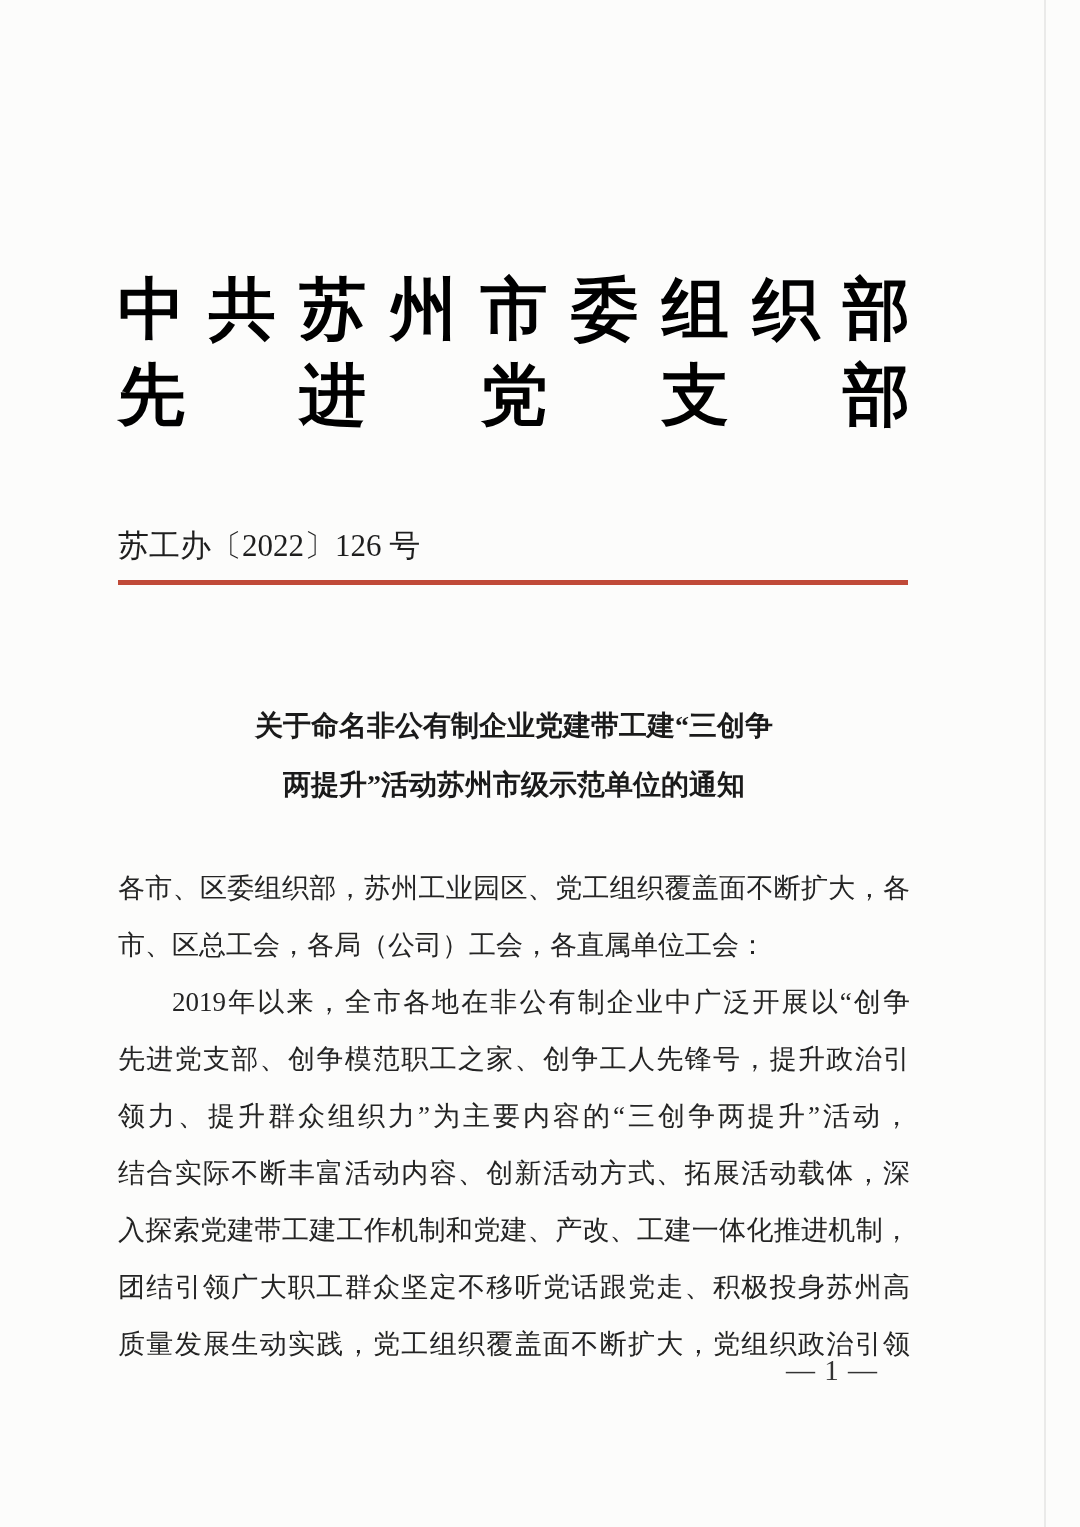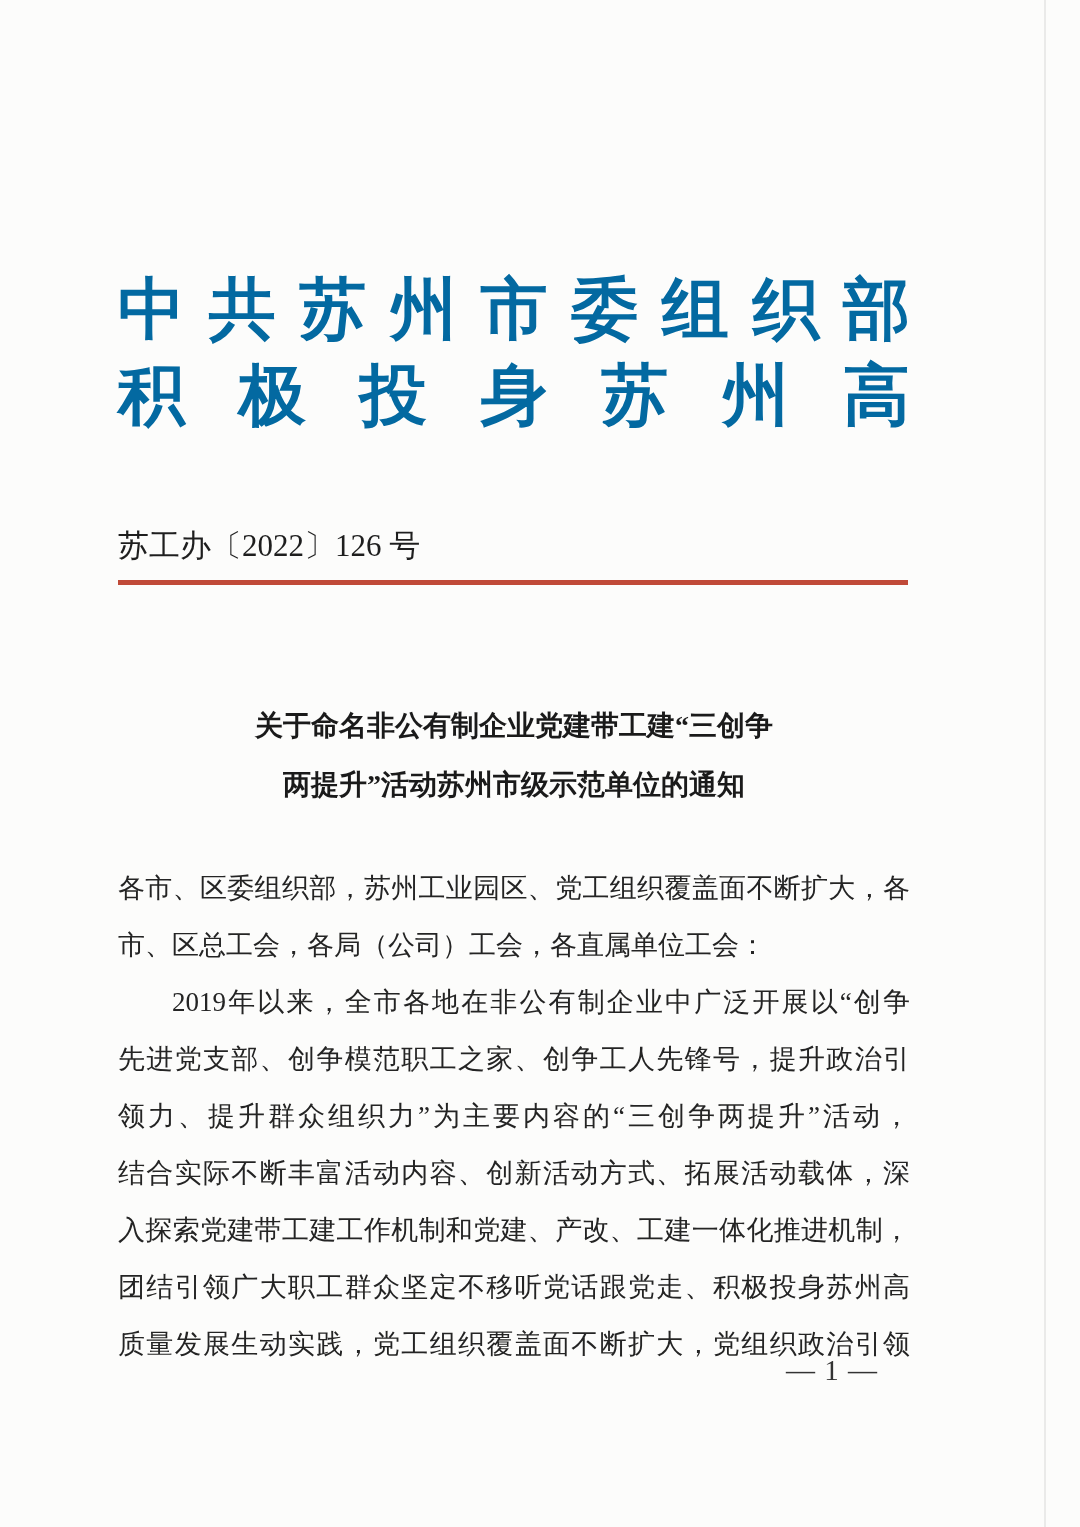--- a/index.html
+++ b/index.html
@@ -107,23 +107,23 @@
     letter-spacing: 1px;
   }
 </style>
 </head>
 <body>
 
 <div class="page">
 
   <div class="scan-edge"></div>
 
-  <div class="org-header" style="color: #0369a1;">
+  <div class="org-header" style="color: #000000;">
     <div class="org-line">中共苏州市委组织部</div>
-    <div class="org-line">积极投身苏州高</div>
+    <div class="org-line">先进党支部</div>
   </div>
 
   <div class="doc-number">苏工办〔2022〕126 号</div>
 
   <div class="red-divider" style="background: rgb(192, 74, 56);"></div>
 
   <h1 class="doc-title">
     <span class="title-line">关于命名非公有制企业党建带工建“三创争</span>
     <span class="title-line">两提升”活动苏州市级示范单位的通知</span>
   </h1>

